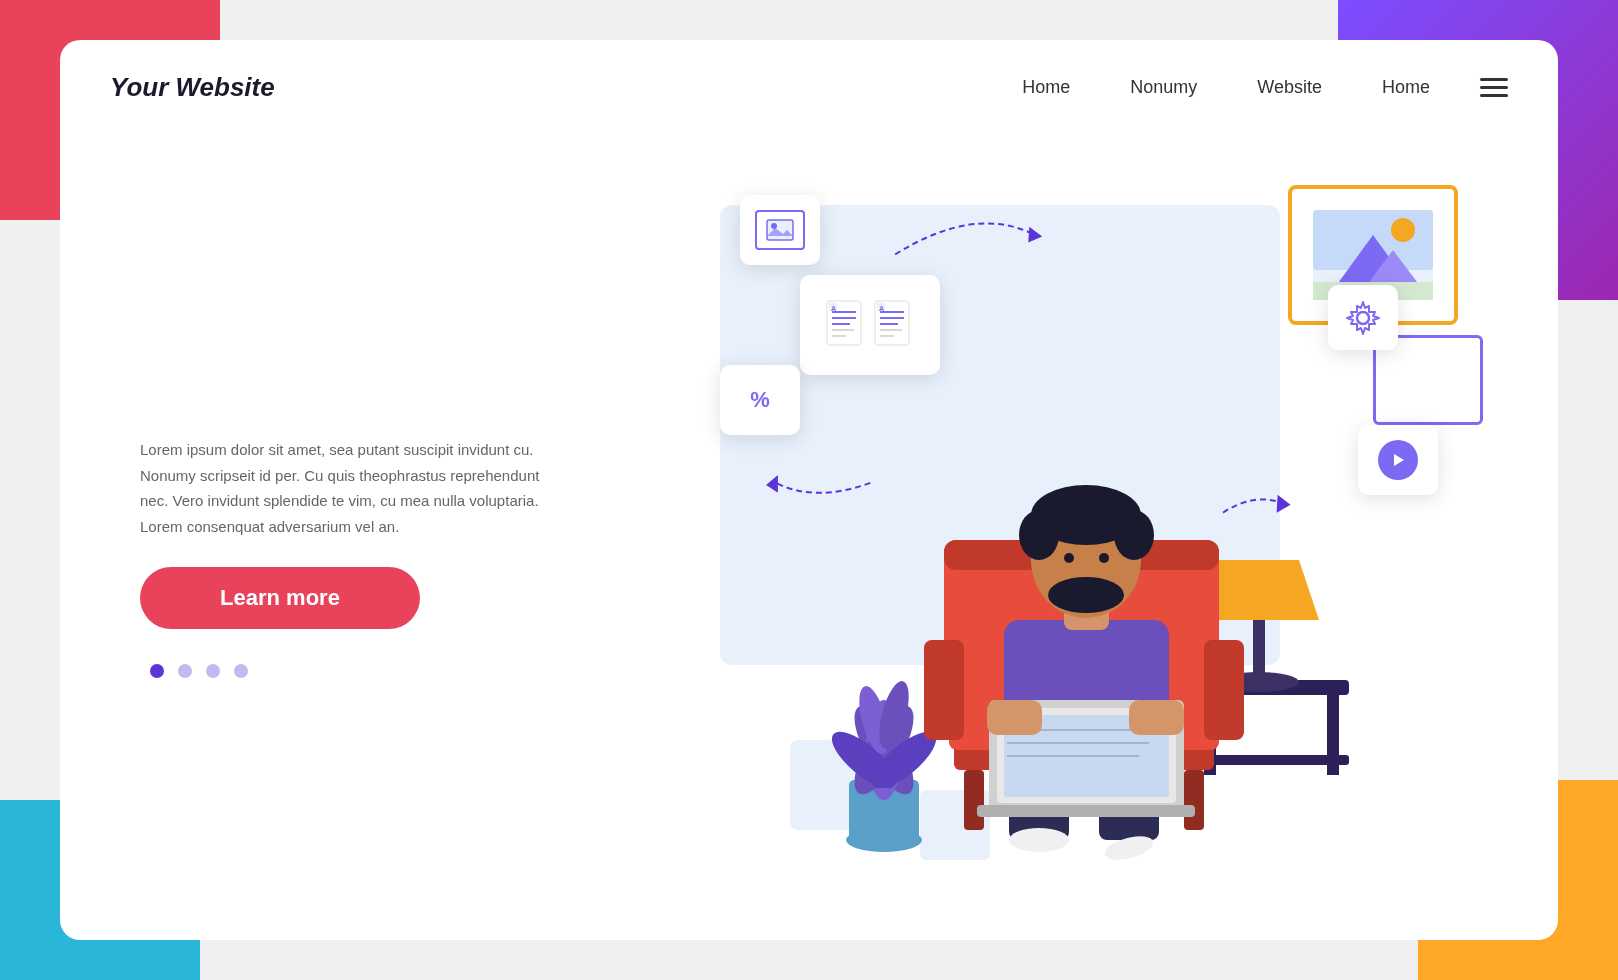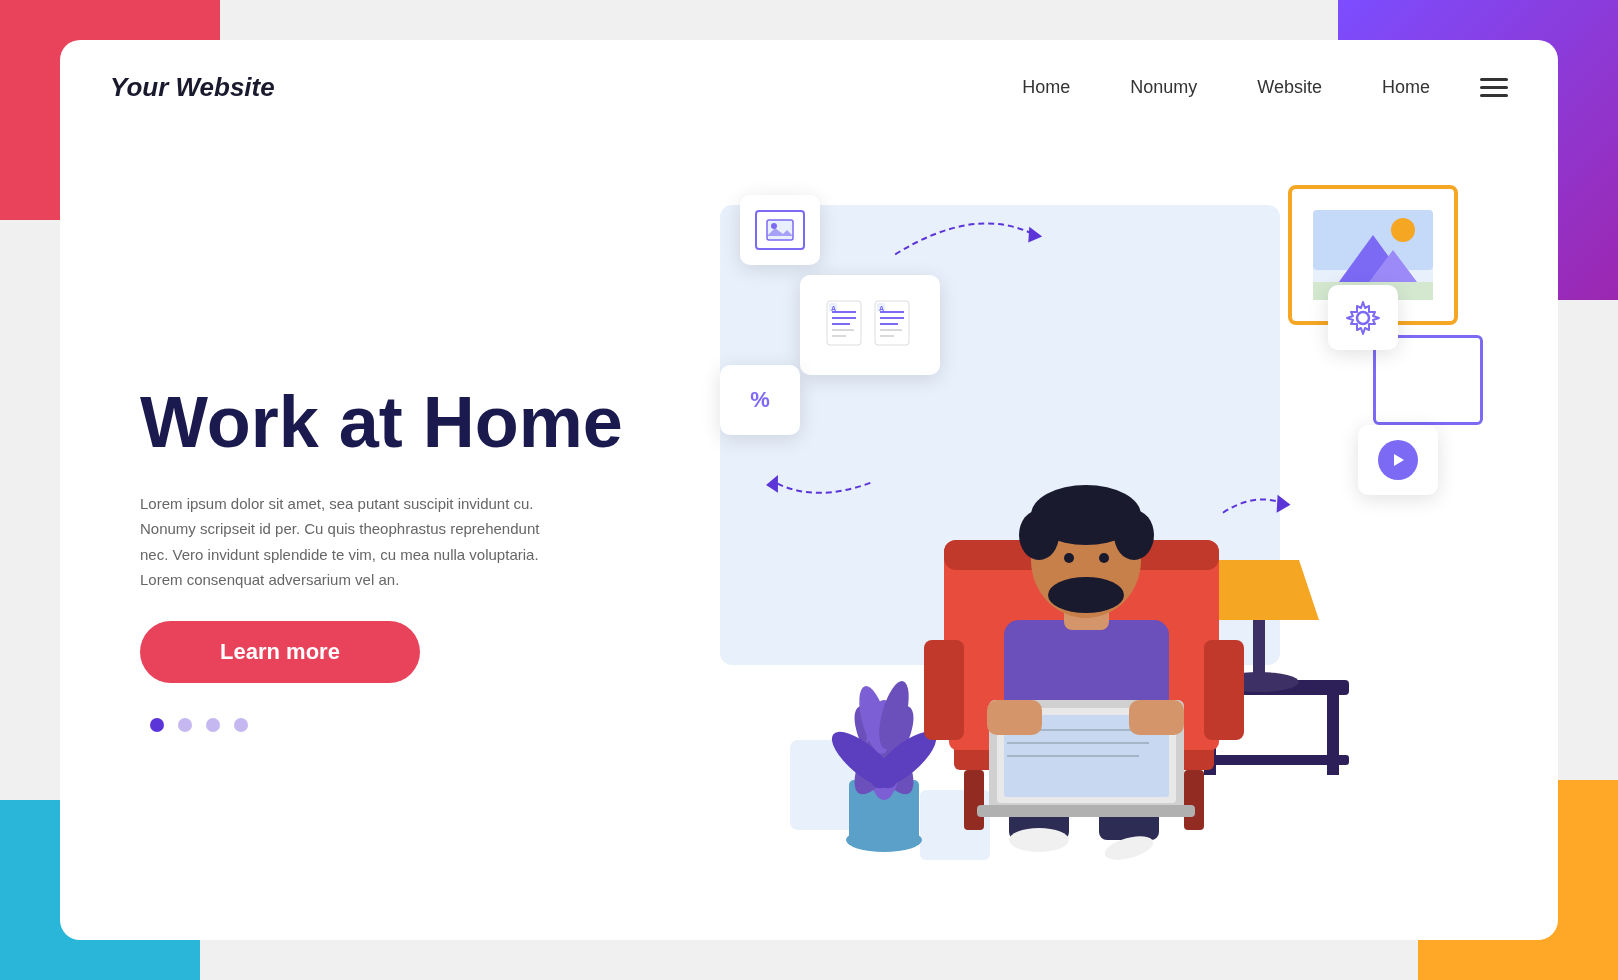--- a/index.html
+++ b/index.html
@@ -310,21 +310,20 @@
     <div class="nav-hamburger">
       <span></span>
       <span></span>
       <span></span>
     </div>
   </nav>
 
   <div class="content">
 
     <div class="left-side">
-      <h1 class="hero-title">Work at Home</h1>
       <p class="hero-desc">Lorem ipsum dolor sit amet, sea putant suscipit invidunt cu. Nonumy scripseit id per. Cu quis theophrastus reprehendunt nec. Vero invidunt splendide te vim, cu mea nulla voluptaria. Lorem consenquat adversarium vel an.</p>
       <button class="learn-more-btn">Learn more</button>
       <div class="dots">
         <div class="dot active"></div>
         <div class="dot inactive"></div>
         <div class="dot inactive"></div>
         <div class="dot inactive"></div>
       </div>
     </div>
 

